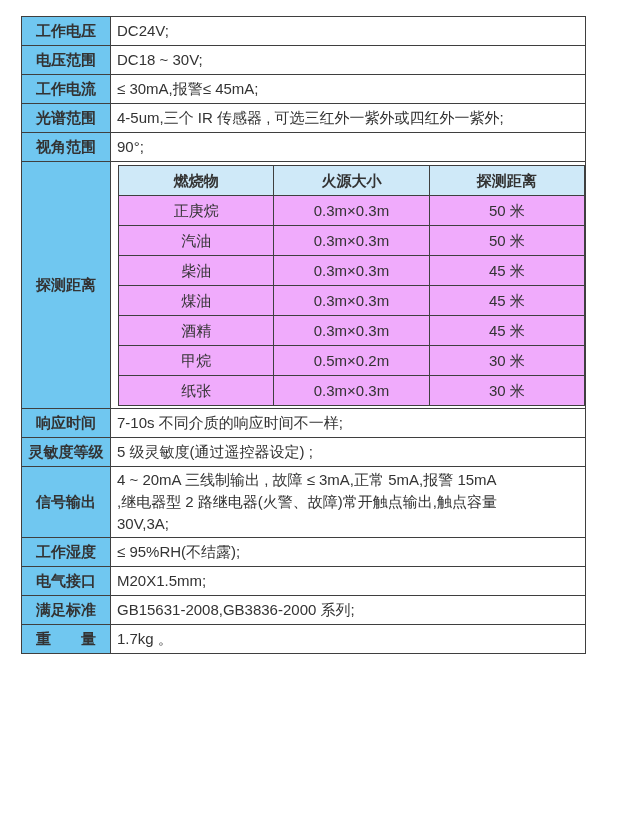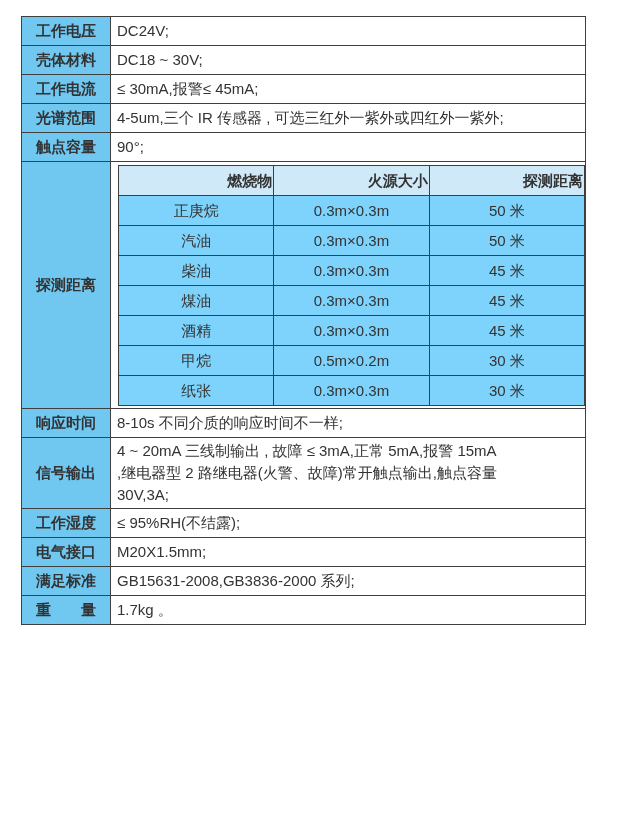--- a/index.html
+++ b/index.html
@@ -40,66 +40,70 @@
   table.inner{
     border-collapse:collapse;
     width:calc(100% - 7px);
     margin-left:7px;
     table-layout:fixed;
   }
   table.inner th{
     background:var(--inner-header-bg,#cfe9f8);
     border:1px solid var(--border,#3f3f3f);
     font-size:15px;font-weight:bold;color:var(--text,#333);
-    text-align:right;vertical-align:middle;height:27px;
+    text-align:center;vertical-align:middle;height:27px;
   }
   table.inner td{
-    background:#7dd3fc;
+    background:#f0abfc;
     border:1px solid var(--border,#3f3f3f);
     font-size:15px;color:var(--text,#333);
     text-align:center;vertical-align:middle;height:27px;
   }
 </style>
 </head>
 <body>
 
 <div class="sheet">
   <table class="spec">
     <colgroup>
       <col class="c-label">
       <col class="c-value">
     </colgroup>
     <tbody>
         <tr class="std">
           <th class="label">工作电压</th>
           <td class="value">DC24V;</td>
         </tr>
         <tr class="std">
-          <th class="label">壳体材料</th>
+          <th class="label">电压范围</th>
           <td class="value">DC18 ~ 30V;</td>
         </tr>
         <tr class="std">
           <th class="label">工作电流</th>
           <td class="value">≤ 30mA,报警≤ 45mA;</td>
         </tr>
         <tr class="std">
           <th class="label">光谱范围</th>
           <td class="value">4-5um,三个 IR 传感器 , 可选三红外一紫外或四红外一紫外;</td>
         </tr>
         <tr class="std">
-          <th class="label">触点容量</th>
+          <th class="label">视角范围</th>
           <td class="value">90°;</td>
         </tr>
         <tr>
           <th class="label">探测距离</th>
           <td class="value det-cell"><table class="inner"><thead><tr><th>燃烧物</th><th>火源大小</th><th>探测距离</th></tr></thead><tbody><tr><td>正庚烷</td><td>0.3m×0.3m</td><td>50 米</td></tr><tr><td>汽油</td><td>0.3m×0.3m</td><td>50 米</td></tr><tr><td>柴油</td><td>0.3m×0.3m</td><td>45 米</td></tr><tr><td>煤油</td><td>0.3m×0.3m</td><td>45 米</td></tr><tr><td>酒精</td><td>0.3m×0.3m</td><td>45 米</td></tr><tr><td>甲烷</td><td>0.5m×0.2m</td><td>30 米</td></tr><tr><td>纸张</td><td>0.3m×0.3m</td><td>30 米</td></tr></tbody></table></td>
         </tr>
         <tr class="std">
           <th class="label">响应时间</th>
-          <td class="value">8-10s 不同介质的响应时间不一样;</td>
+          <td class="value">7-10s 不同介质的响应时间不一样;</td>
+        </tr>
+        <tr class="std">
+          <th class="label">灵敏度等级</th>
+          <td class="value">5 级灵敏度(通过遥控器设定) ;</td>
         </tr>
         <tr class="tall">
           <th class="label">信号输出</th>
           <td class="value">4 ~ 20mA 三线制输出 , 故障 ≤ 3mA,正常 5mA,报警 15mA
 ,继电器型 2 路继电器(火警、故障)常开触点输出,触点容量
 30V,3A;</td>
         </tr>
         <tr class="std">
           <th class="label">工作湿度</th>
           <td class="value">≤ 95%RH(不结露);</td>

